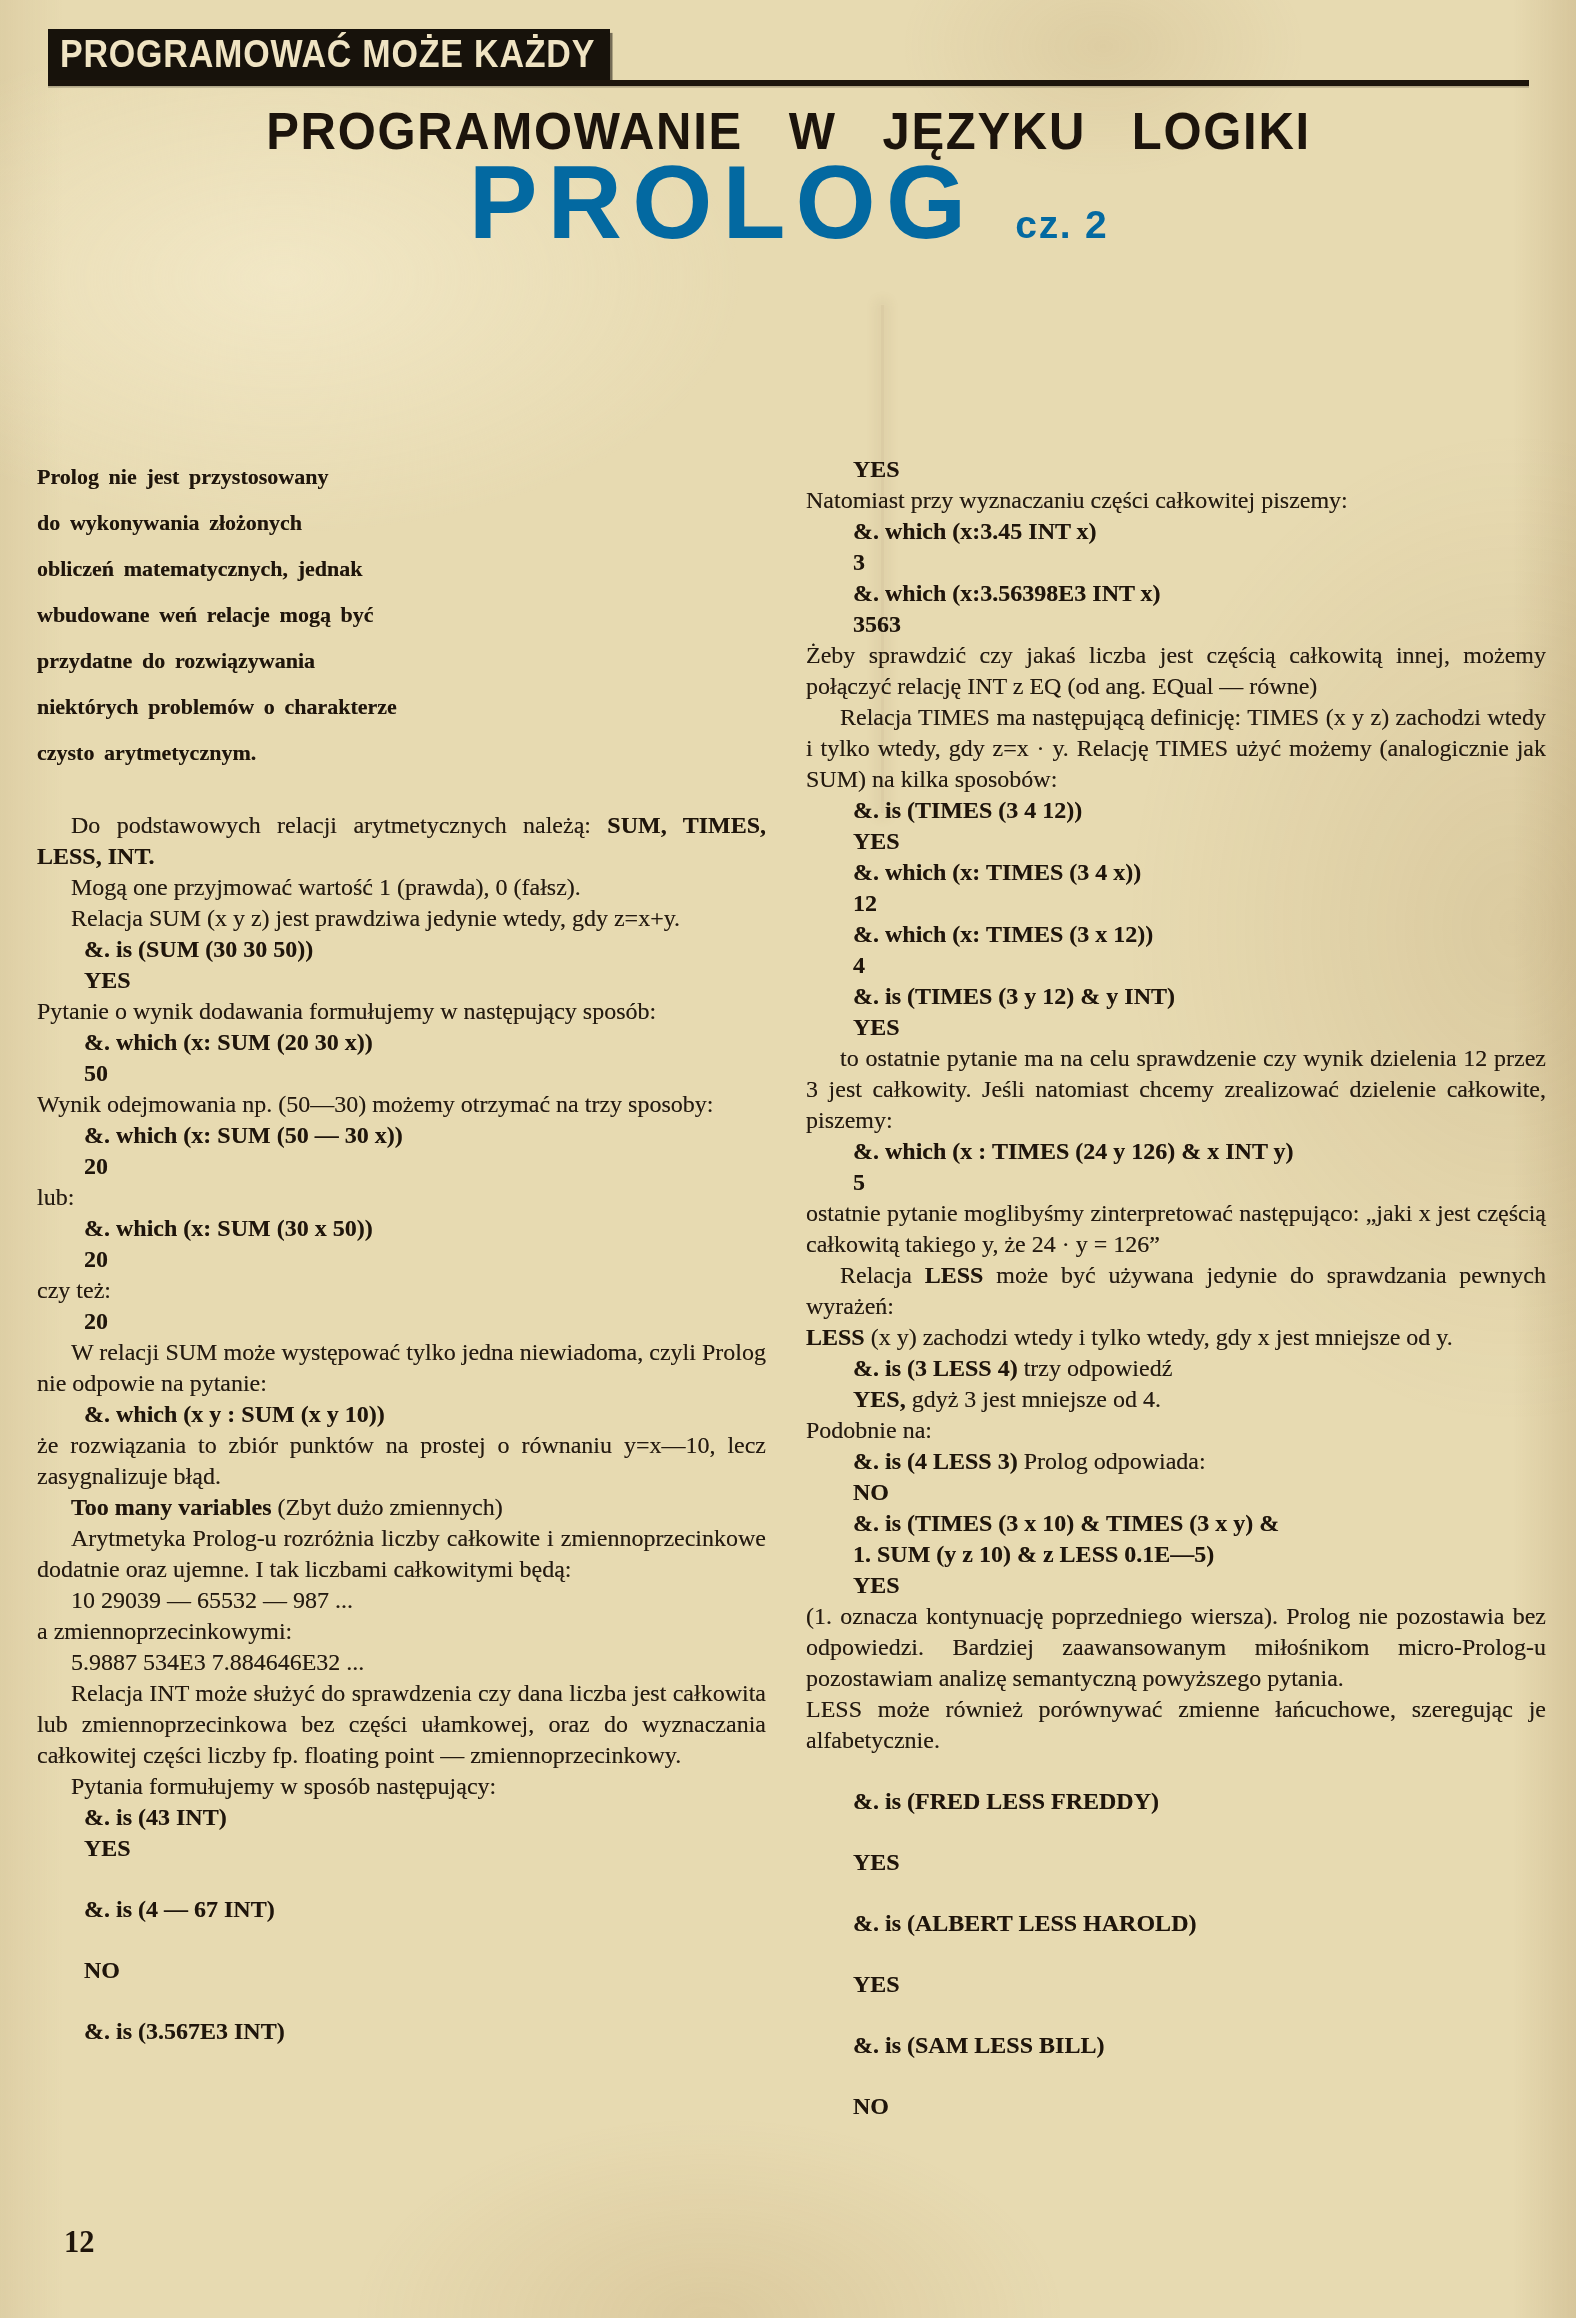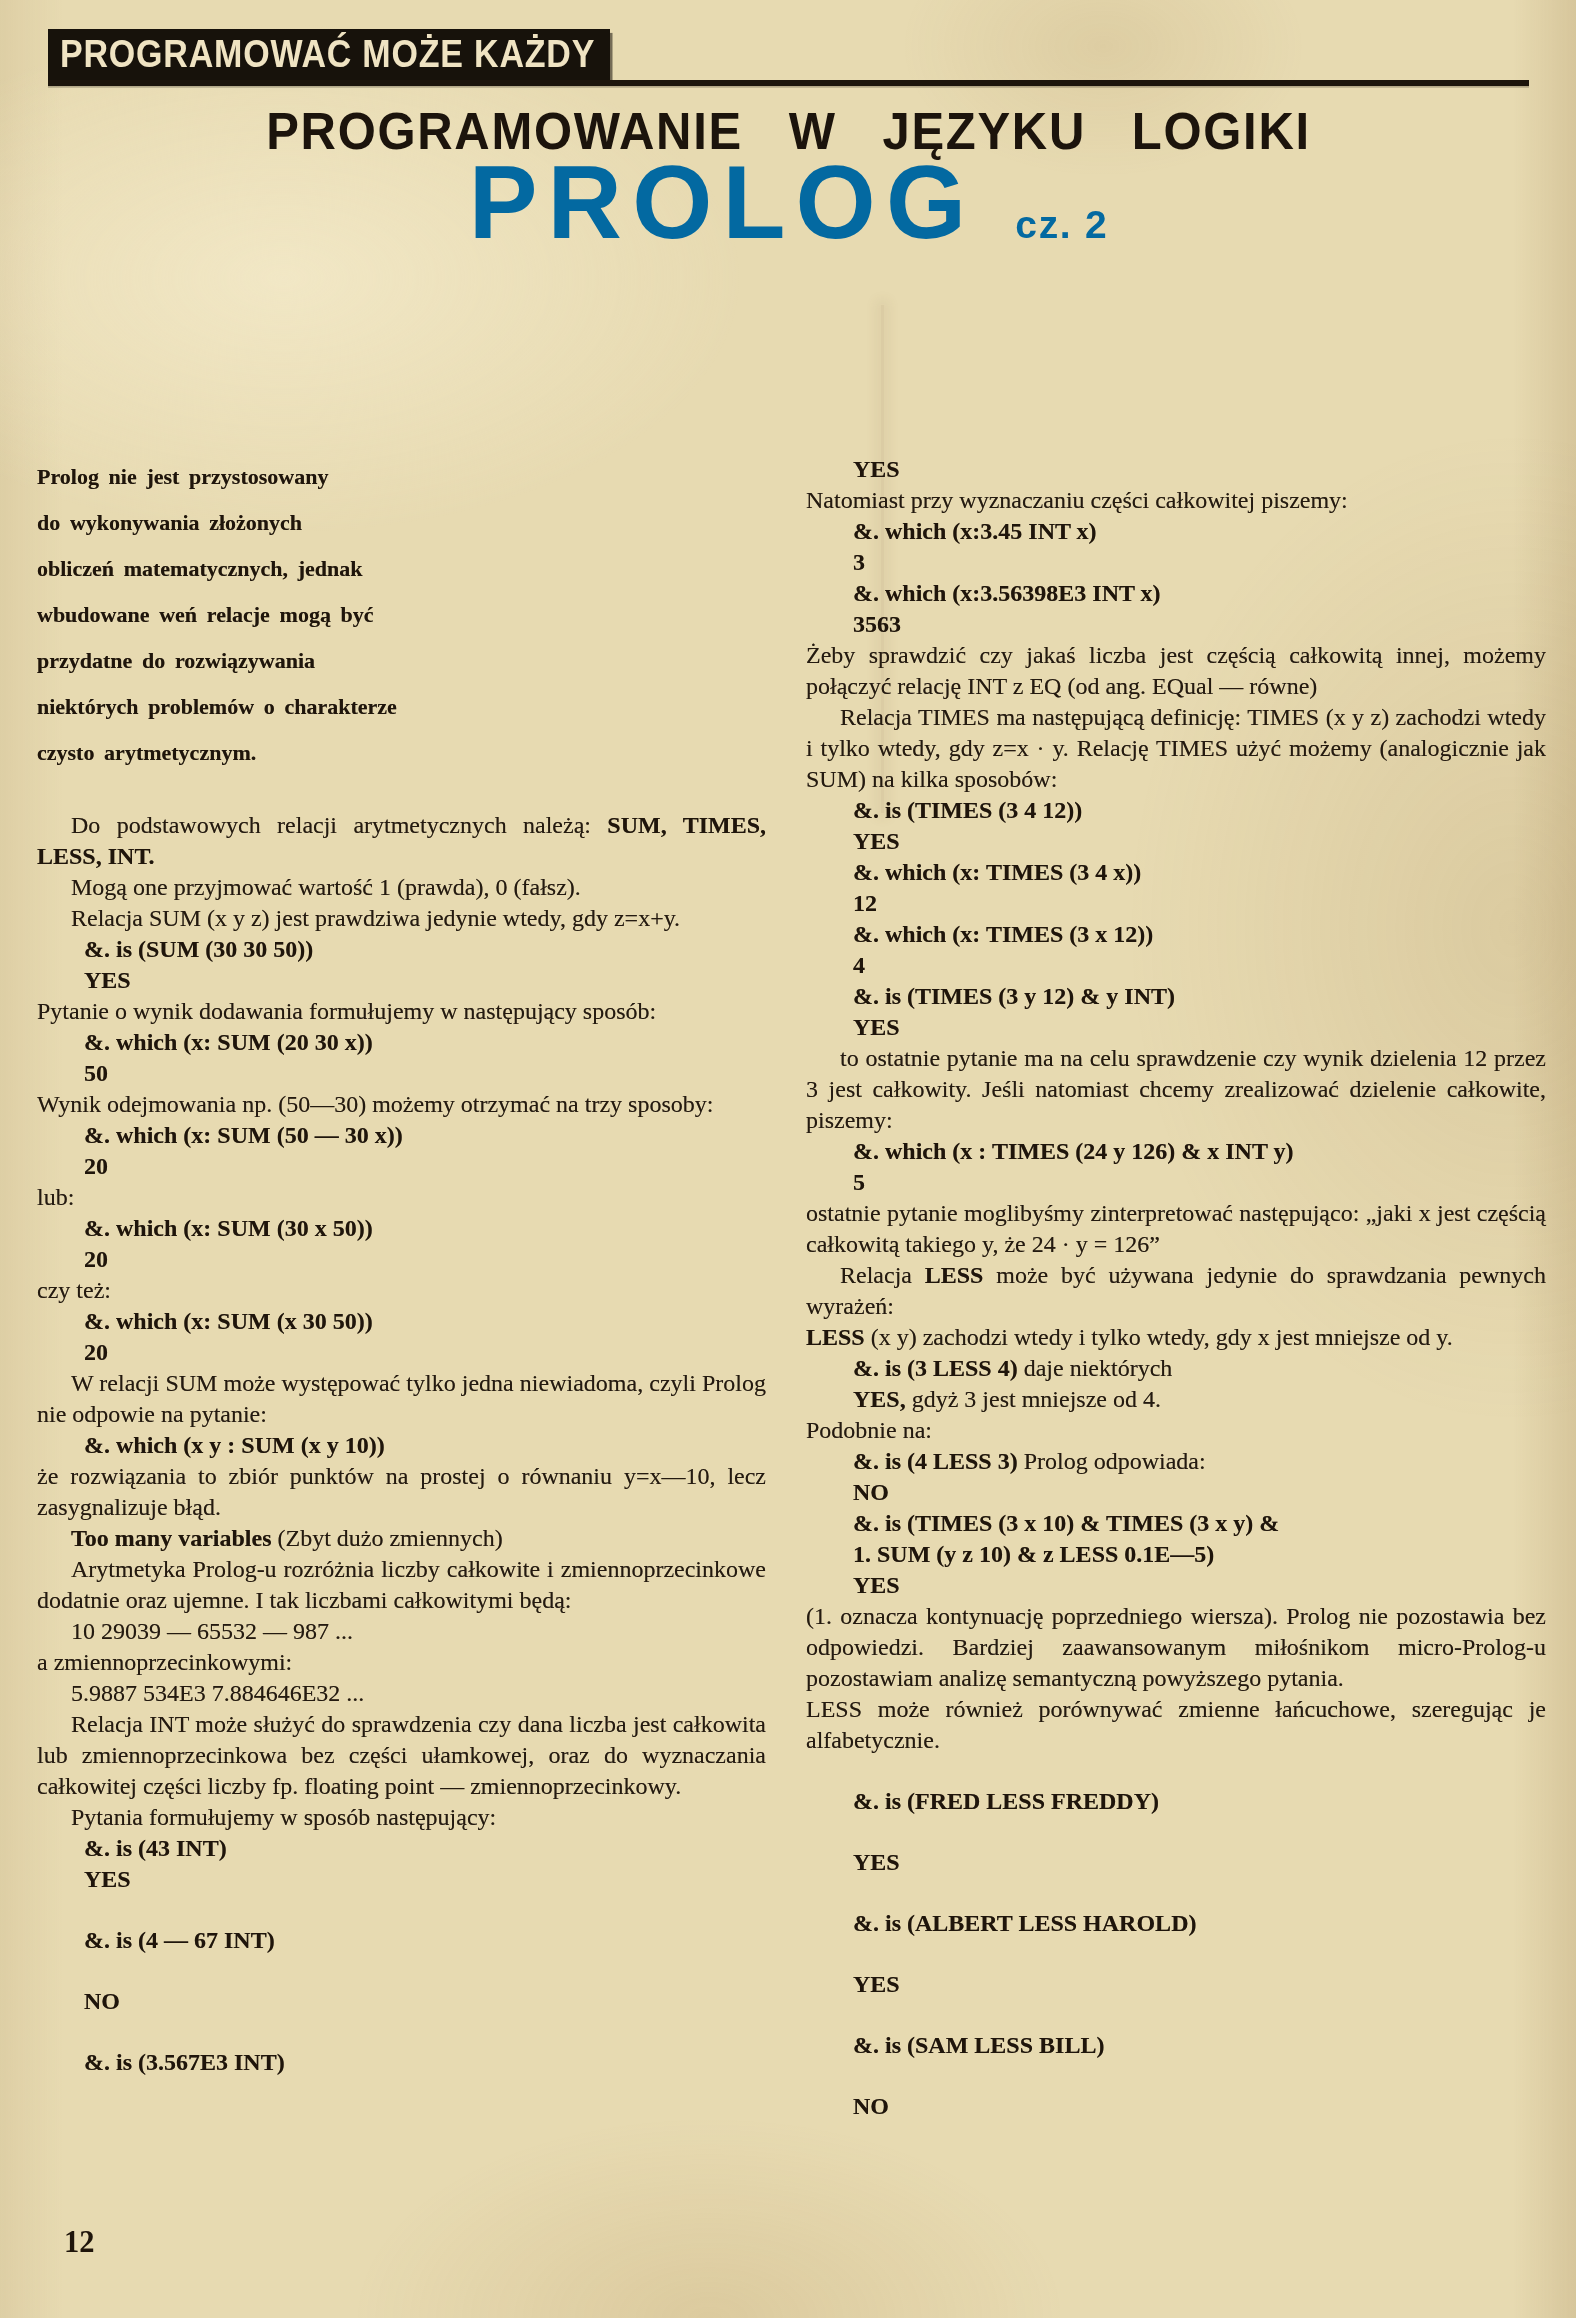--- a/index.html
+++ b/index.html
@@ -101,21 +101,20 @@
       <p class="blk p0"><span class="r">Pytanie o wynik dodawania formułujemy w następujący sposób:</span></p>
       <p class="blk c"><span class="b">&amp;. which (x: SUM (20 30 x))</span></p>
       <p class="blk c"><span class="b">50</span></p>
       <p class="blk p0"><span class="r">Wynik odejmowania np. (50—30) możemy otrzymać na trzy sposoby:</span></p>
       <p class="blk c"><span class="b">&amp;. which (x: SUM (50 — 30 x))</span></p>
       <p class="blk c"><span class="b">20</span></p>
       <p class="blk p0"><span class="r">lub:</span></p>
       <p class="blk c"><span class="b">&amp;. which (x: SUM (30 x 50))</span></p>
       <p class="blk c"><span class="b">20</span></p>
       <p class="blk p0"><span class="r">czy też:</span></p>
-      <p class="blk c"><span class="b">&amp;. which (x: SUM (x 30 50))</span></p>
       <p class="blk c"><span class="b">20</span></p>
       <p class="blk p"><span class="r">W relacji SUM może występować tylko jedna niewiadoma, czyli Prolog nie odpowie na pytanie:</span></p>
       <p class="blk c"><span class="b">&amp;. which (x y : SUM (x y 10))</span></p>
       <p class="blk p0"><span class="r">że rozwiązania to zbiór punktów na prostej o równaniu y=x—10, lecz zasygnalizuje błąd.</span></p>
       <p class="blk p"><span class="b">Too many variables</span><span class="r"> (Zbyt dużo zmiennych)</span></p>
       <p class="blk p"><span class="r">Arytmetyka Prolog-u rozróżnia liczby całkowite i zmiennoprzecinkowe dodatnie oraz ujemne. I tak liczbami całkowitymi będą:</span></p>
       <p class="blk p"><span class="r">10 29039 — 65532 — 987 ...</span></p>
       <p class="blk p0"><span class="r">a zmiennoprzecinkowymi:</span></p>
       <p class="blk p"><span class="r">5.9887 534E3 7.884646E32 ...</span></p>
       <p class="blk p"><span class="r">Relacja INT może służyć do sprawdzenia czy dana liczba jest całkowita lub zmiennoprzecinkowa bez części ułamkowej, oraz do wyznaczania całkowitej części liczby fp. floating point — zmiennoprzecinkowy.</span></p>
@@ -143,21 +142,21 @@
       <p class="blk c"><span class="b">&amp;. which (x: TIMES (3 x 12))</span></p>
       <p class="blk c"><span class="b">4</span></p>
       <p class="blk c"><span class="b">&amp;. is (TIMES (3 y 12) &amp; y INT)</span></p>
       <p class="blk c"><span class="b">YES</span></p>
       <p class="blk p"><span class="r">to ostatnie pytanie ma na celu sprawdzenie czy wynik dzielenia 12 przez 3 jest całkowity. Jeśli natomiast chcemy zrealizować dzielenie całkowite, piszemy:</span></p>
       <p class="blk c"><span class="b">&amp;. which (x : TIMES (24 y 126) &amp; x INT y)</span></p>
       <p class="blk c"><span class="b">5</span></p>
       <p class="blk p0"><span class="r">ostatnie pytanie moglibyśmy zinterpretować następująco: „jaki x jest częścią całkowitą takiego y, że 24 · y = 126”</span></p>
       <p class="blk p"><span class="r">Relacja </span><span class="b">LESS</span><span class="r"> może być używana jedynie do sprawdzania pewnych wyrażeń:</span></p>
       <p class="blk p0"><span class="b">LESS</span><span class="r"> (x y) zachodzi wtedy i tylko wtedy, gdy x jest mniejsze od y.</span></p>
-      <p class="blk c"><span class="b">&amp;. is (3 LESS 4)</span><span class="r"> daje niektórych</span></p>
+      <p class="blk c"><span class="b">&amp;. is (3 LESS 4)</span><span class="r"> trzy odpowiedź</span></p>
       <p class="blk c"><span class="b">YES,</span><span class="r"> gdyż 3 jest mniejsze od 4.</span></p>
       <p class="blk p0"><span class="r">Podobnie na:</span></p>
       <p class="blk c"><span class="b">&amp;. is (4 LESS 3)</span><span class="r"> Prolog odpowiada:</span></p>
       <p class="blk c"><span class="b">NO</span></p>
       <p class="blk c"><span class="b">&amp;. is (TIMES (3 x 10) &amp; TIMES (3 x y) &amp;</span></p>
       <p class="blk c"><span class="b">1. SUM (y z 10) &amp; z LESS 0.1E—5)</span></p>
       <p class="blk c"><span class="b">YES</span></p>
       <p class="blk p0"><span class="r">(1. oznacza kontynuację poprzedniego wiersza). Prolog nie pozostawia bez odpowiedzi. Bardziej zaawansowanym miłośnikom micro-Prolog-u pozostawiam analizę semantyczną powyższego pytania.</span></p>
       <p class="blk p0"><span class="r">LESS może również porównywać zmienne łańcuchowe, szeregując je alfabetycznie.</span></p>
       <p class="blk cs"><span class="b">&amp;. is (FRED LESS FREDDY)</span></p>

